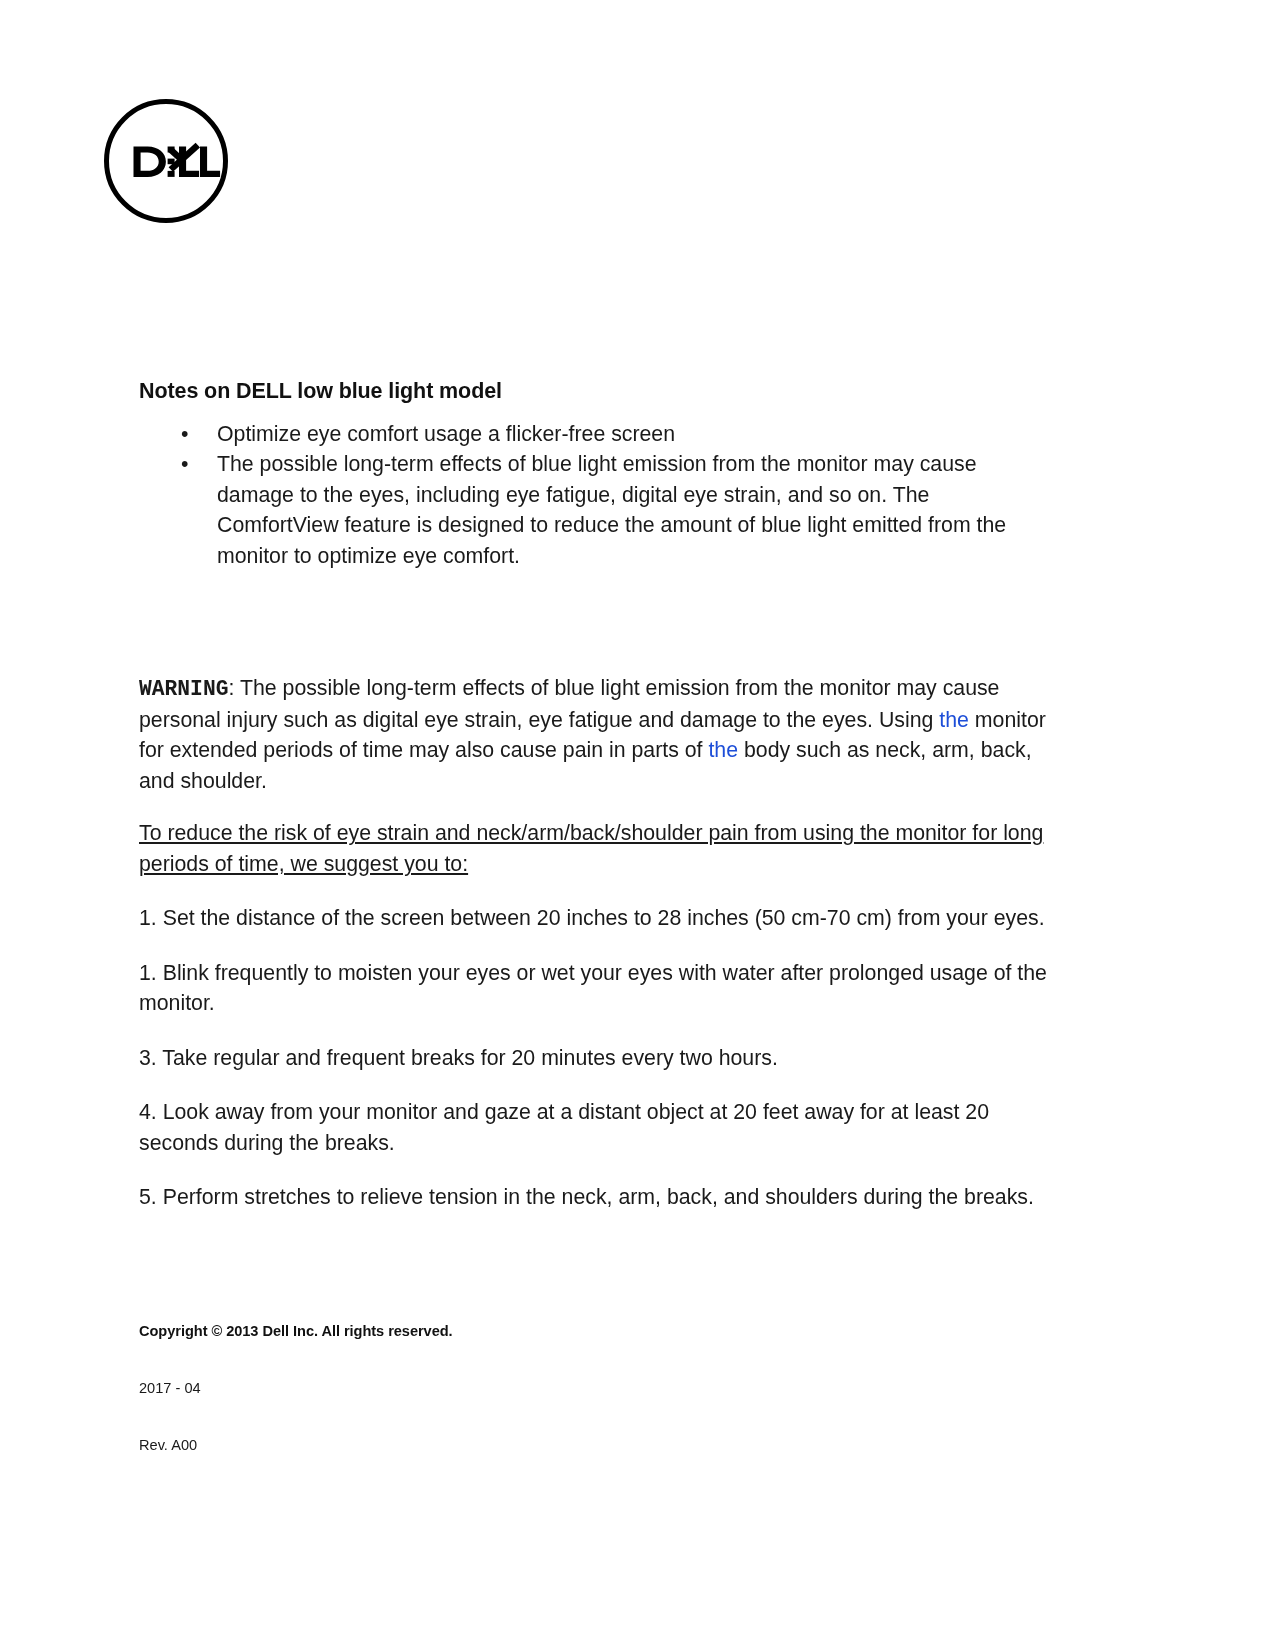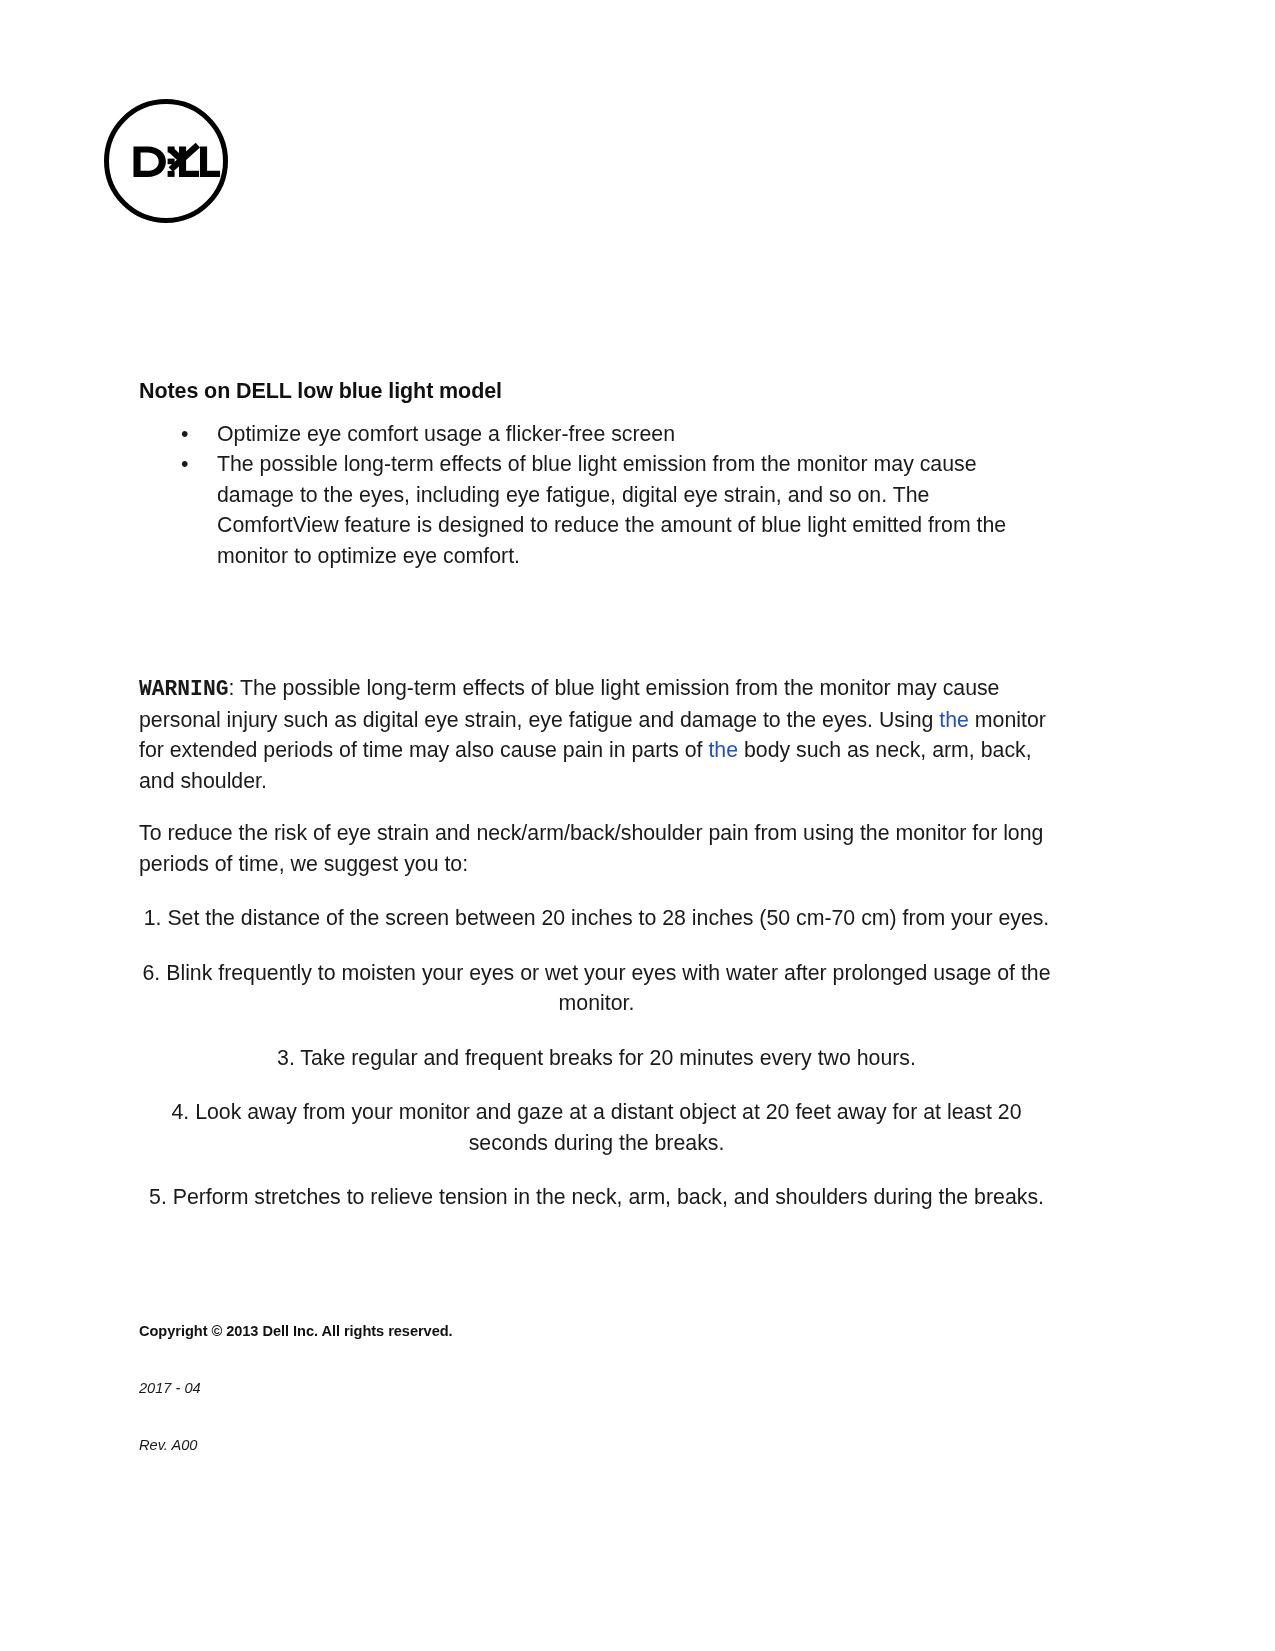--- a/index.html
+++ b/index.html
@@ -78,35 +78,35 @@
   }
 
   p.body-text {
     font-size: 21.3px;
     line-height: 30.5px;
     color: #1a1a1a;
     margin: 0 0 22px 0;
   }
   p.body-text.tight {
     margin-bottom: 24px;
+    text-decoration: underline;
   }
   .warning-label {
     font-weight: bold;
     font-family: Liberation Mono, monospace;
   }
   .faint {
     color: #1d4ed8;
   }
 
   .numbered p {
     font-size: 21.3px;
     line-height: 30.5px;
     color: #1a1a1a;
     margin: 0 0 24px 0;
-    text-align: center;
   }
 
   
   .footer {
     position: absolute;
     left: 139px;
     top: 1322px;
     width: 915px;
   }
   .copyright {
@@ -115,21 +115,20 @@
     color: #111111;
     margin: 0 0 38px 0;
     line-height: 1.3;
     letter-spacing: -0.05px;
   }
   .footer-line {
     font-size: 14.6px;
     color: #1a1a1a;
     margin: 0 0 38px 0;
     line-height: 1.3;
-    font-style: italic;
   }
   .footer-line:last-child {
     margin-bottom: 4px;
   }
 </style>
 </head>
 <body>
 
 <div class="page">
 
@@ -172,21 +171,21 @@
     <div class="gap-block"></div>
 
     <p class="body-text">
       <span class="warning-label">WARNING</span><span>: </span><span>The possible long-term effects of blue light emission from the monitor may cause personal injury such as digital eye strain, eye fatigue and damage to the eyes. Using </span><span class="faint">the</span><span> monitor for extended periods of time may also cause pain in parts of </span><span class="faint">the</span><span> body such as neck, arm, back, and shoulder.</span>
     </p>
 
     <p class="body-text tight">To reduce the risk of eye strain and neck/arm/back/shoulder pain from using the monitor for long periods of time, we suggest you to:</p>
 
     <div class="numbered">
       <p>1. Set the distance of the screen between 20 inches to 28 inches (50 cm-70 cm) from your eyes.</p>
-      <p>6. Blink frequently to moisten your eyes or wet your eyes with water after prolonged usage of the monitor.</p>
+      <p>1. Blink frequently to moisten your eyes or wet your eyes with water after prolonged usage of the monitor.</p>
       <p>3. Take regular and frequent breaks for 20 minutes every two hours.</p>
       <p>4. Look away from your monitor and gaze at a distant object at 20 feet away for at least 20 seconds during the breaks.</p>
       <p>5. Perform stretches to relieve tension in the neck, arm, back, and shoulders during the breaks.</p>
     </div>
 
   </div>
 
   <div class="footer">
     <p class="copyright">Copyright © 2013 Dell Inc. All rights reserved.</p>
     <p class="footer-line">2017 - 04</p>

